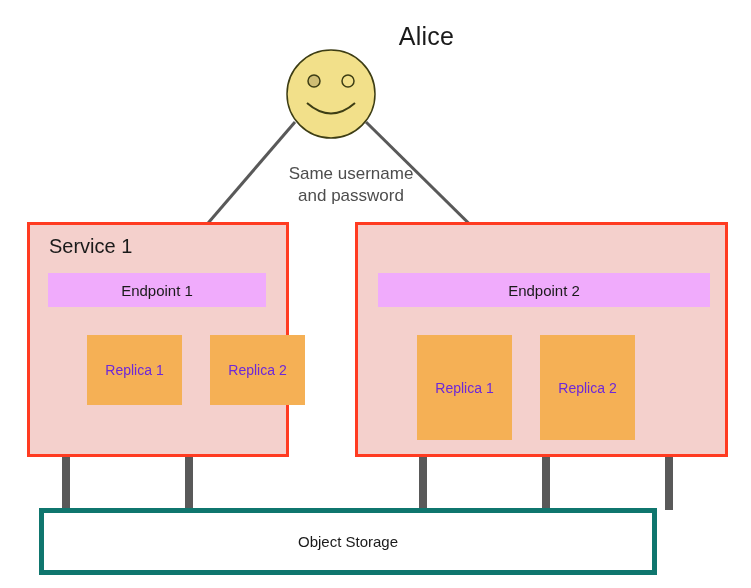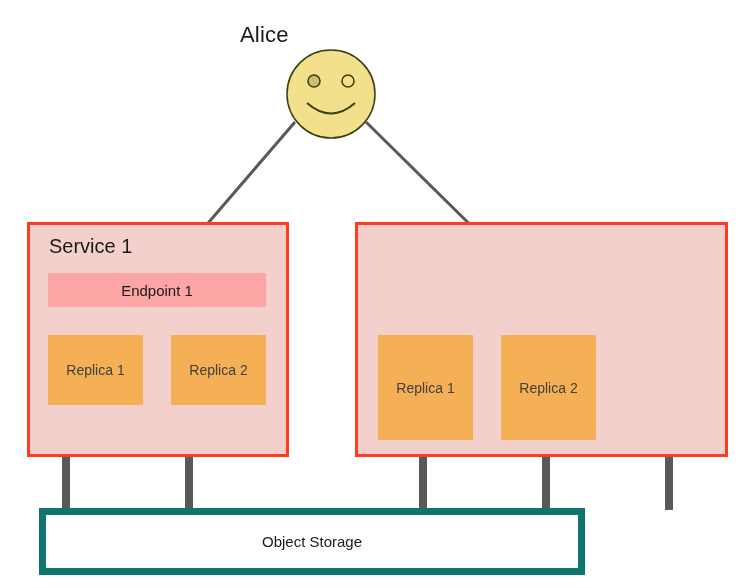--- a/index.html
+++ b/index.html
@@ -21,25 +21,25 @@
     position: absolute;
     left: 0;
     top: 0;
     width: 751px;
     height: 588px;
   }
   .abs { position: absolute; }
 
   
   .actor-label {
-    left: 240px;
+    left: 264px;
     top: 22px;
     width: 190px;
-    text-align: left;
-    font-size: 22px;
+    text-align: right;
+    font-size: 25px;
     color: #1a1a1a;
     letter-spacing: 0.2px;
   }
 
   
   .arrow-caption {
     left: 231px;
     top: 163px;
     width: 240px;
     text-align: center;
@@ -62,63 +62,64 @@
     position: absolute;
     left: 19px;
     top: 10px;
     font-size: 20px;
     color: #1a1a1a;
   }
 
   
   .endpoint {
     position: absolute;
-    background: #fca5a5;
+    background: #f0abfc;
     display: flex;
     align-items: center;
     justify-content: center;
     font-size: 15px;
     color: #1a1a1a;
     box-sizing: border-box;
   }
   #endpoint-1 { left: 18px; top: 48px; width: 218px; height: 34px; }
   #endpoint-2 { left: 20px; top: 48px; width: 332px; height: 34px; }
 
   
   .replica {
     position: absolute;
     background: #f5b055;
     display: flex;
     align-items: center;
     justify-content: center;
     font-size: 14px;
-    color: #404040;
+    color: #6d28d9;
     box-sizing: border-box;
+    margin-left: 39px;
   }
   #s1-replica-1 { left: 18px;  top: 110px; width: 95px; height: 70px; }
   #s1-replica-2 { left: 141px; top: 110px; width: 95px; height: 70px; }
   #s2-replica-1 { left: 20px;  top: 110px; width: 95px; height: 105px; }
   #s2-replica-2 { left: 143px; top: 110px; width: 95px; height: 105px; }
   #s2-replica-3 { left: 266px; top: 110px; width: 95px; height: 105px; }
 
   
   .connector {
     position: absolute;
     width: 8px;
     background: #595959;
   }
 
   
   #object-storage {
     left: 39px;
     top: 508px;
-    width: 546px;
+    width: 618px;
     height: 67px;
     background: #ffffff;
-    border: 7px solid #0f766e;
+    border: 5px solid #0f766e;
     box-sizing: border-box;
     display: flex;
     align-items: center;
     justify-content: center;
     font-size: 15px;
     color: #1a1a1a;
   }
 </style>
 </head>
 <body>
@@ -142,20 +143,24 @@
     <g>
       <circle cx="331" cy="94" r="44" fill="#f2e08a" stroke="#3d3d14" stroke-width="1.5"></circle>
       <circle cx="314" cy="81" r="6" fill="#cfbd74" stroke="#3d3d14" stroke-width="1.5"></circle>
       <circle cx="348" cy="81" r="6" fill="#f2e08a" stroke="#3d3d14" stroke-width="1.5"></circle>
       <path d="M 307 103 Q 331 124 355 103" fill="none" stroke="#3d3d14" stroke-width="2"></path>
     </g>
   </svg>
 
   <div class="abs actor-label">Alice</div>
 
+  <div class="abs arrow-caption">
+    <div>Same username</div>
+    <div>and password</div>
+  </div>
 
   <div class="abs connector" style="left:62px; top:303px; height:31px;"></div>
   <div class="abs connector" style="left:185px; top:303px; height:31px;"></div>
   <div class="abs connector" style="left:62px; top:400px; height:110px;"></div>
   <div class="abs connector" style="left:185px; top:400px; height:110px;"></div>
 
   <div class="abs connector" style="left:419px; top:303px; height:31px;"></div>
   <div class="abs connector" style="left:542px; top:303px; height:31px;"></div>
   <div class="abs connector" style="left:665px; top:303px; height:31px;"></div>
   <div class="abs connector" style="left:419px; top:435px; height:75px;"></div>
@@ -163,19 +168,20 @@
   <div class="abs connector" style="left:665px; top:435px; height:75px;"></div>
 
   <div class="abs service-box" id="service-1">
     <div class="service-title">Service 1</div>
     <div class="endpoint" id="endpoint-1">Endpoint 1</div>
     <div class="replica" id="s1-replica-1">Replica 1</div>
     <div class="replica" id="s1-replica-2">Replica 2</div>
   </div>
 
   <div class="abs service-box" id="service-2">
+    <div class="endpoint" id="endpoint-2">Endpoint 2</div>
     <div class="replica" id="s2-replica-1">Replica 1</div>
     <div class="replica" id="s2-replica-2">Replica 2</div>
   </div>
 
   <div class="abs" id="object-storage">Object Storage</div>
 
 </div>
 
 </body></html>

